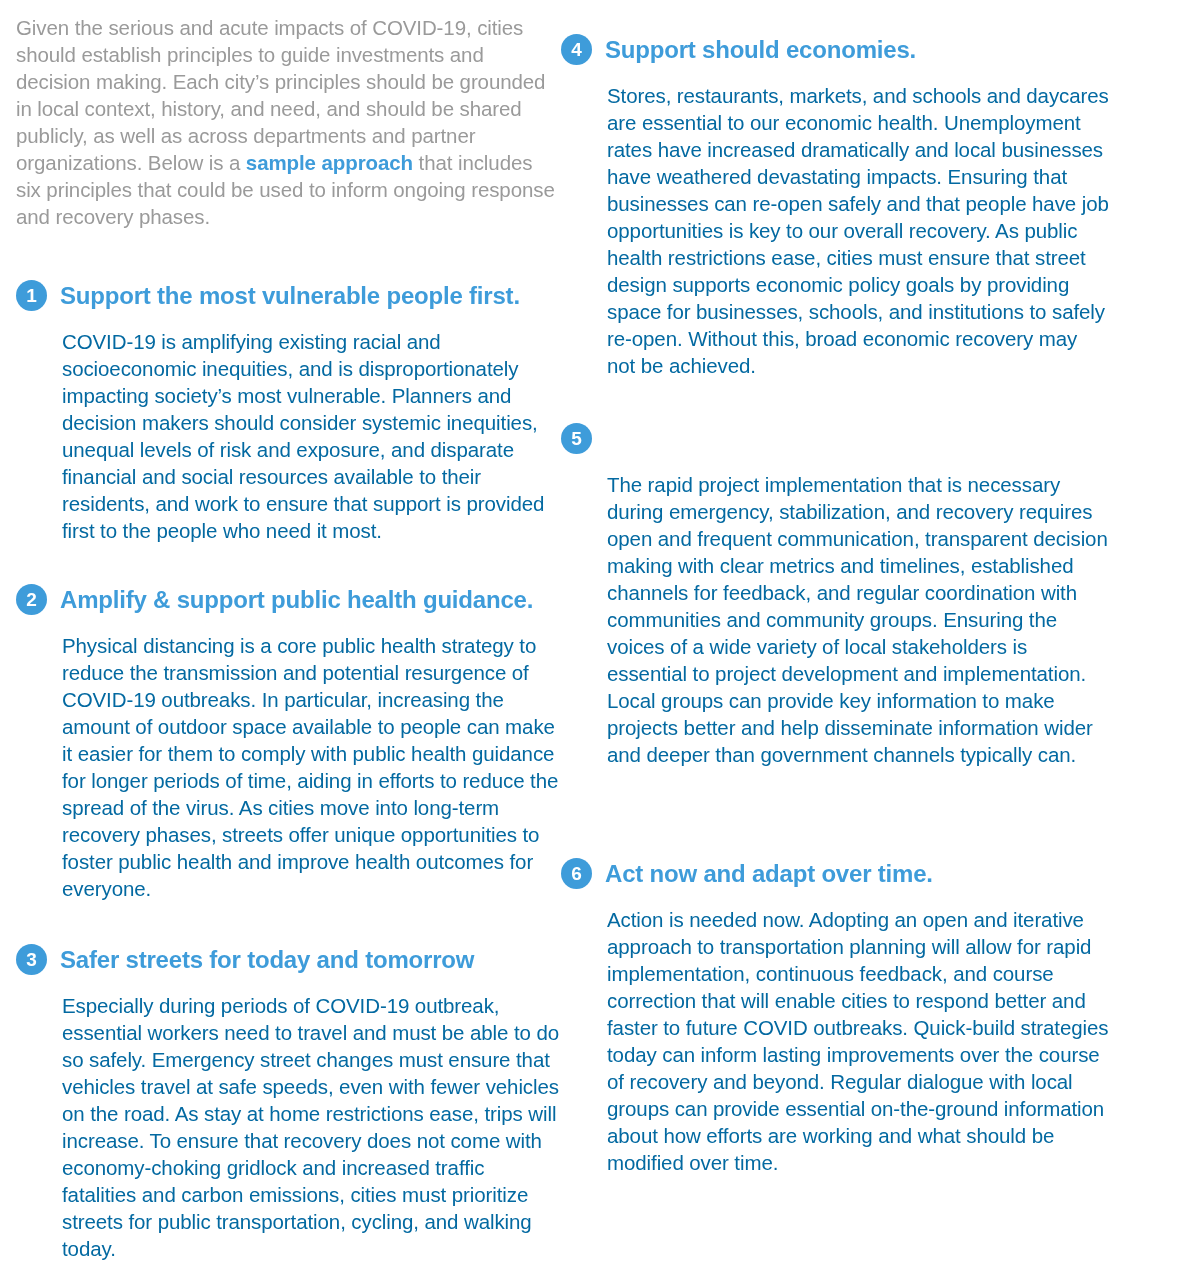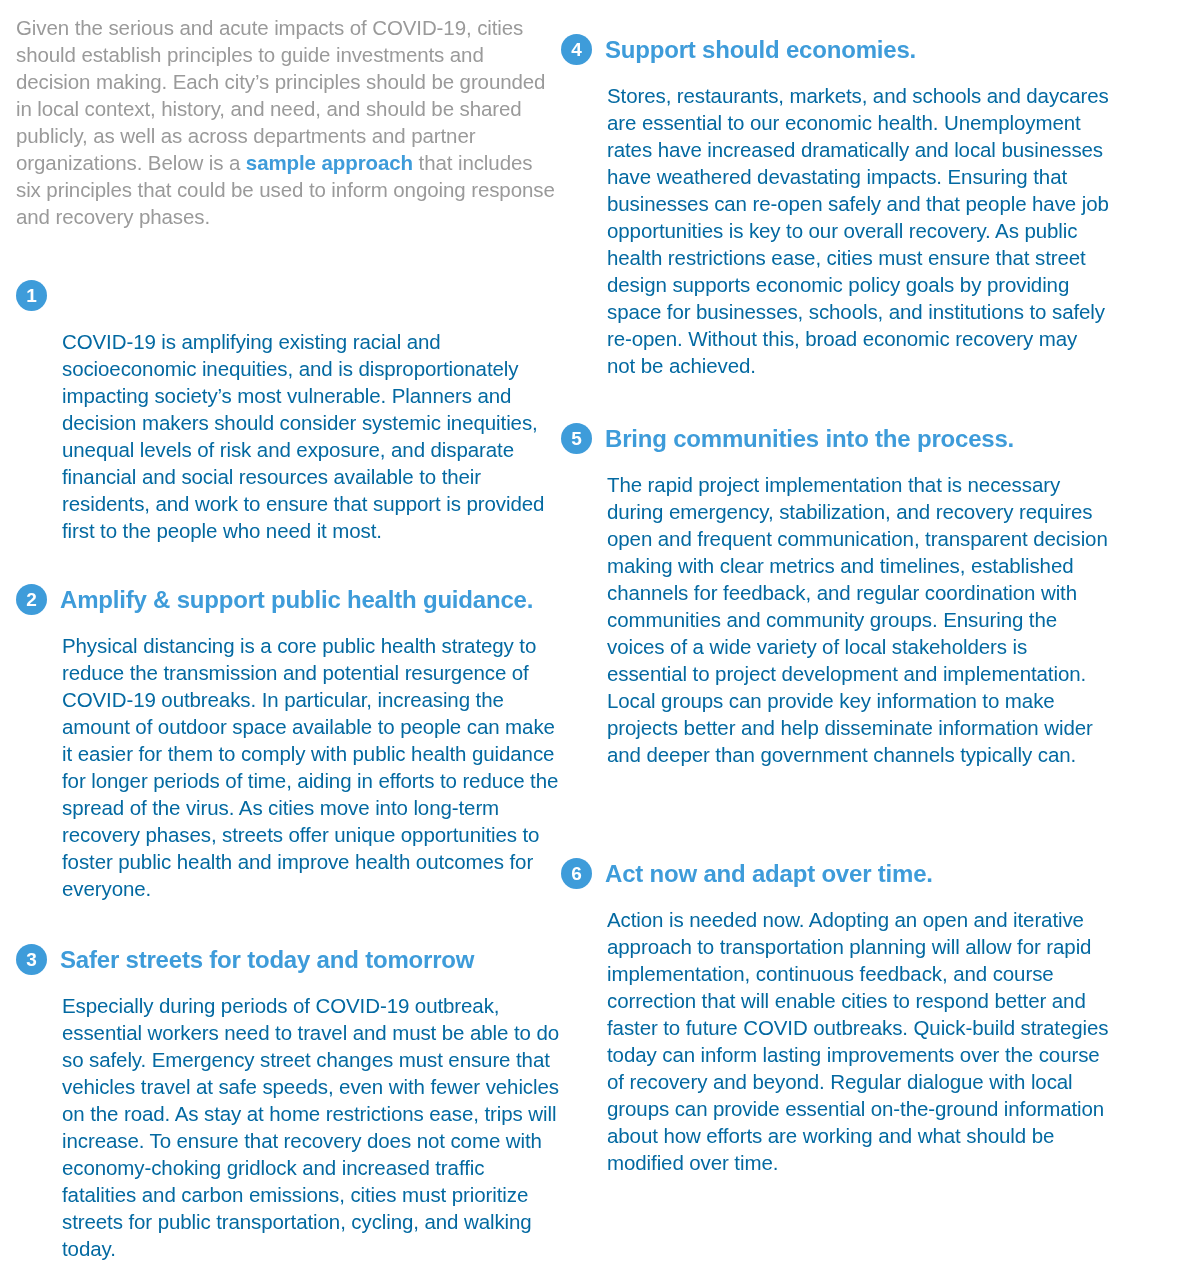--- a/index.html
+++ b/index.html
@@ -84,20 +84,21 @@
 
 <div class="page">
 
   <div class="col-left">
 
     <p class="intro"><span>Given the serious and acute impacts of COVID-19, cities should establish principles to guide investments and decision making. Each city’s principles should be grounded in local context, history, and need, and should be shared publicly, as well as across departments and partner organizations. Below is a </span><span class="inline-link">sample approach</span><span> that includes six principles that could be used to inform ongoing response and recovery phases.</span></p>
 
     <div class="section section-1">
       <div class="sec-header">
         <span class="badge">1</span>
+        <span class="sec-title">Support the most vulnerable people first.</span>
       </div>
       <p class="sec-body">COVID-19 is amplifying existing racial and socioeconomic inequities, and is disproportionately impacting society’s most vulnerable. Planners and decision makers should consider systemic inequities, unequal levels of risk and exposure, and disparate financial and social resources available to their residents, and work to ensure that support is provided first to the people who need it most.</p>
     </div>
 
     <div class="section section-2">
       <div class="sec-header">
         <span class="badge">2</span>
         <span class="sec-title">Amplify &amp; support public health guidance.</span>
       </div>
       <p class="sec-body">Physical distancing is a core public health strategy to reduce the transmission and potential resurgence of COVID-19 outbreaks. In particular, increasing the amount of outdoor space available to people can make it easier for them to comply with public health guidance for longer periods of time, aiding in efforts to reduce the spread of the virus. As cities move into long-term recovery phases, streets offer unique opportunities to foster public health and improve health outcomes for everyone.</p>
@@ -119,21 +120,20 @@
       <div class="sec-header">
         <span class="badge">4</span>
         <span class="sec-title">Support should economies.</span>
       </div>
       <p class="sec-body">Stores, restaurants, markets, and schools and daycares are essential to our economic health. Unemployment rates have increased dramatically and local businesses have weathered devastating impacts. Ensuring that businesses can re-open safely and that people have job opportunities is key to our overall recovery. As public health restrictions ease, cities must ensure that street design supports economic policy goals by providing space for businesses, schools, and institutions to safely re-open. Without this, broad economic recovery may not be achieved.</p>
     </div>
 
     <div class="section section-5">
       <div class="sec-header">
         <span class="badge">5</span>
-        <span class="sec-title">Bring communities into the process.</span>
       </div>
       <p class="sec-body">The rapid project implementation that is necessary during emergency, stabilization, and recovery requires open and frequent communication, transparent decision making with clear metrics and timelines, established channels for feedback, and regular coordination with communities and community groups. Ensuring the voices of a wide variety of local stakeholders is essential to project development and implementation. Local groups can provide key information to make projects better and help disseminate information wider and deeper than government channels typically can.</p>
     </div>
 
     <div class="section section-6">
       <div class="sec-header">
         <span class="badge">6</span>
         <span class="sec-title">Act now and adapt over time.</span>
       </div>
       <p class="sec-body">Action is needed now. Adopting an open and iterative approach to transportation planning will allow for rapid implementation, continuous feedback, and course correction that will enable cities to respond better and faster to future COVID outbreaks. Quick-build strategies today can inform lasting improvements over the course of recovery and beyond. Regular dialogue with local groups can provide essential on-the-ground information about how efforts are working and what should be modified over time.</p>

